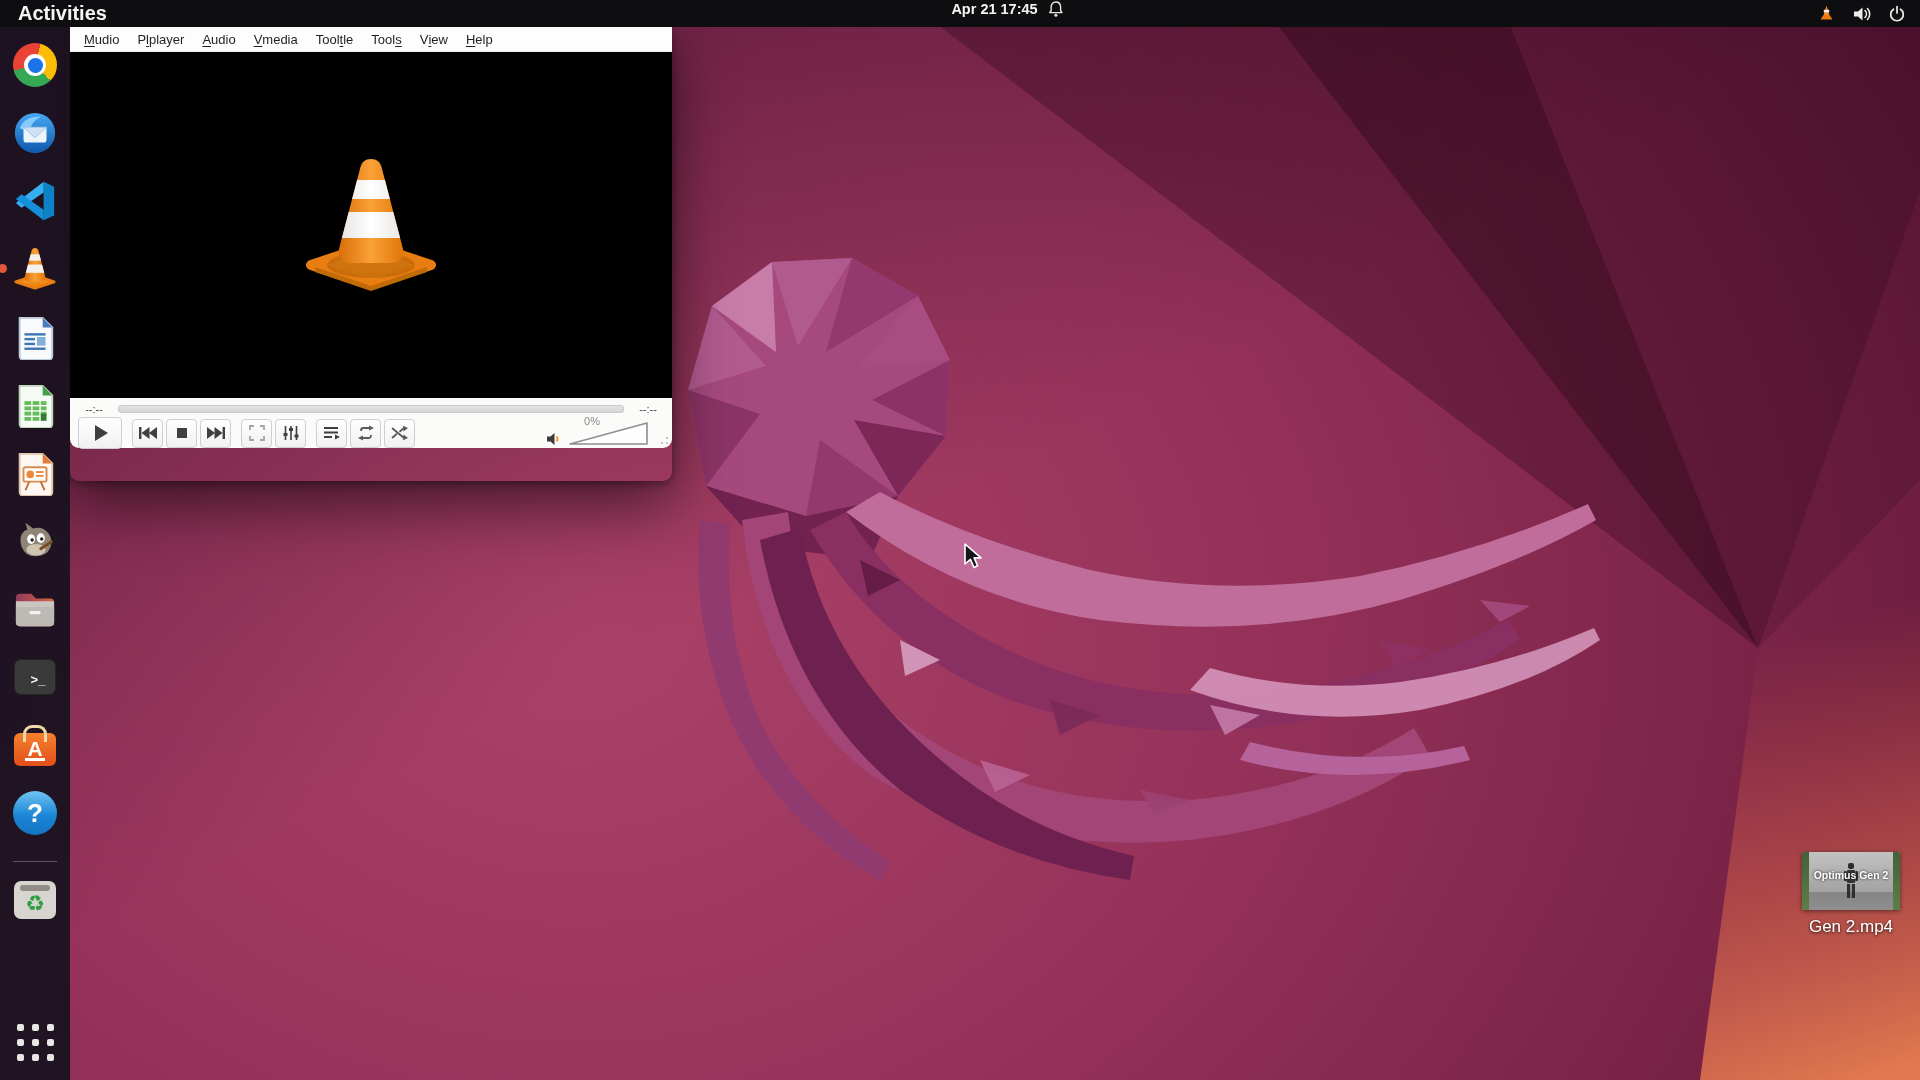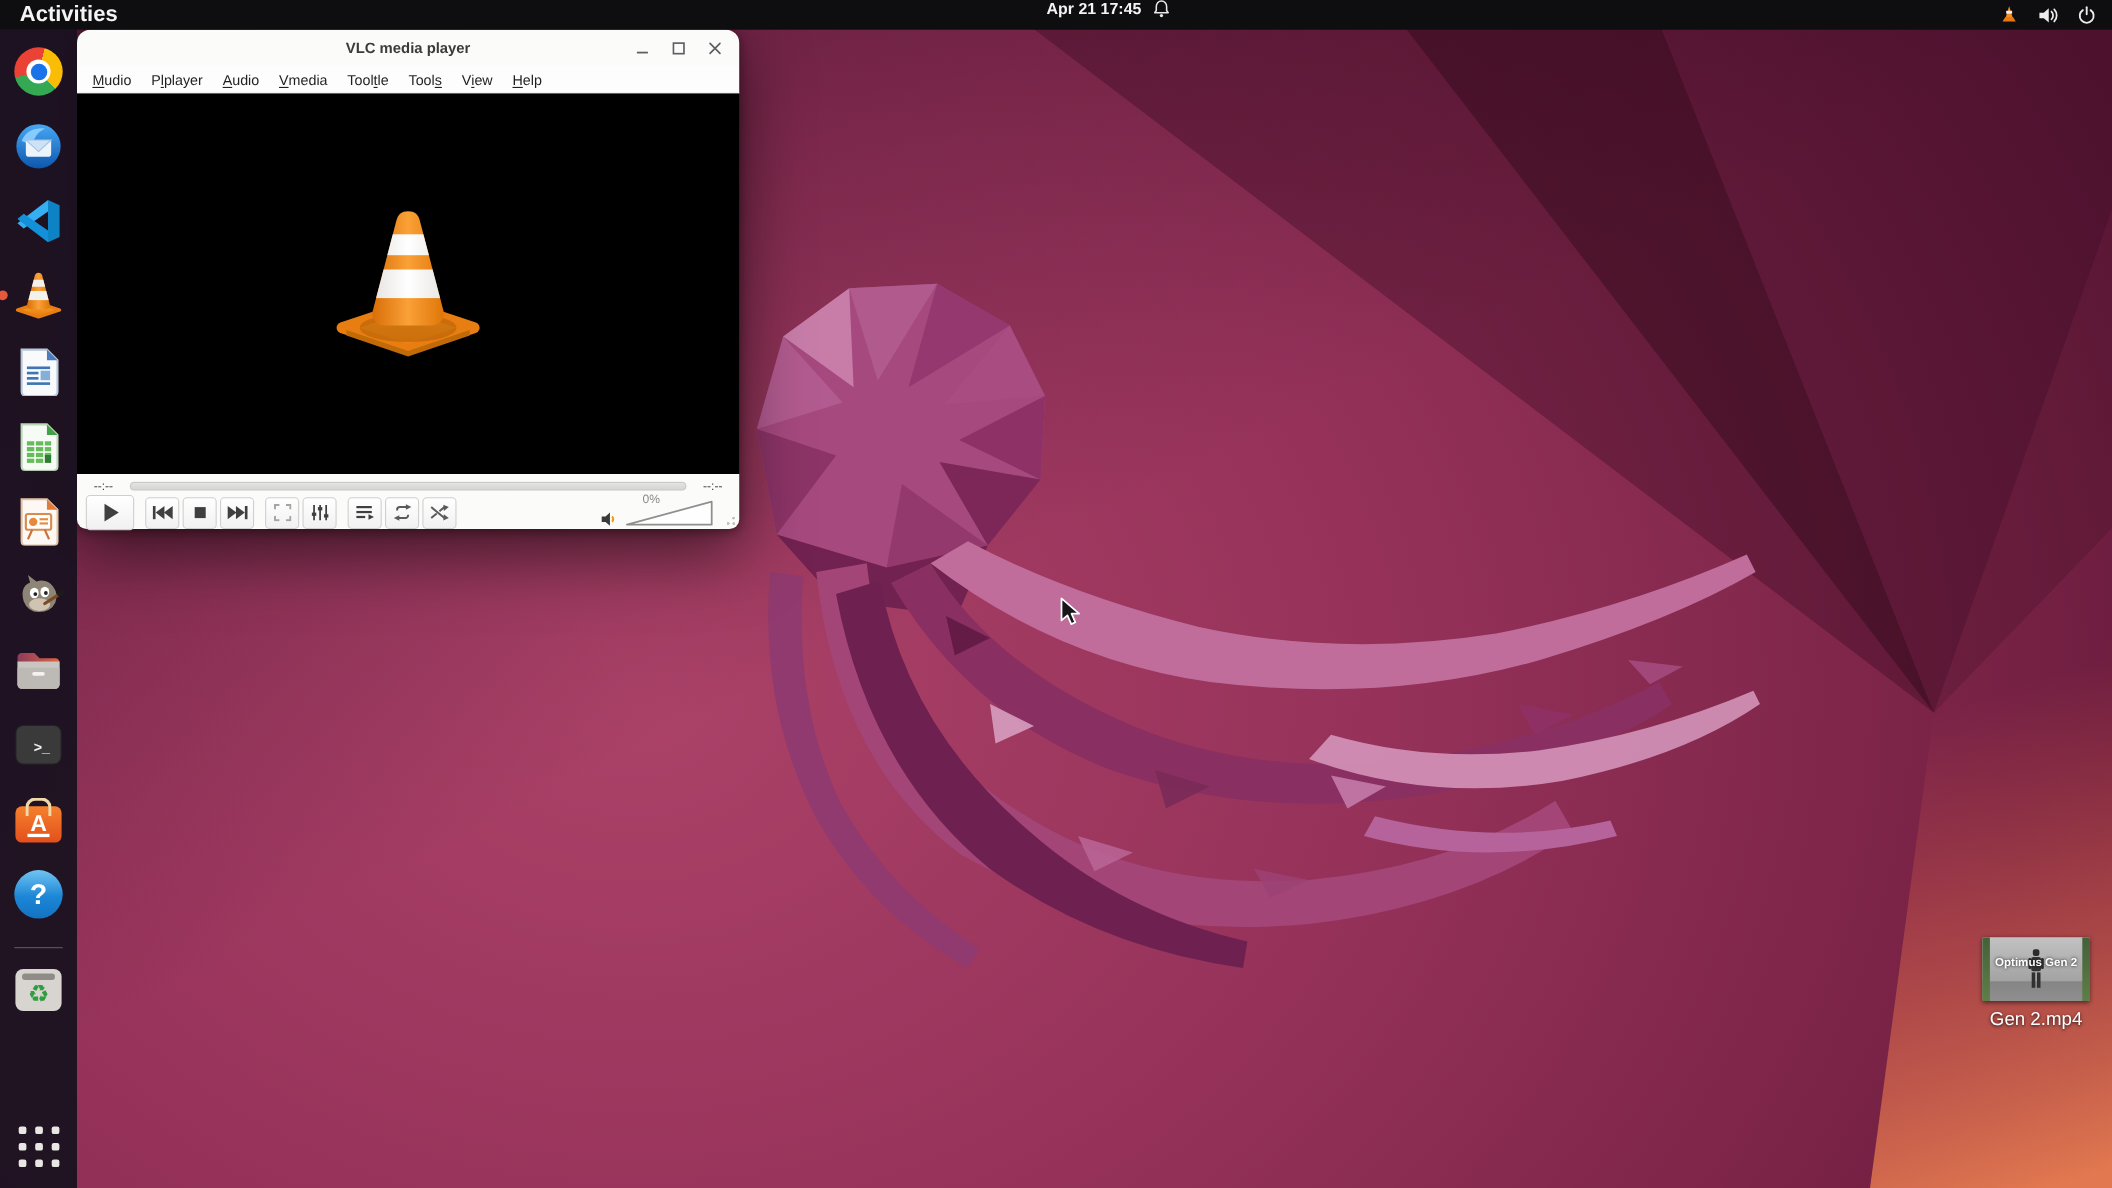--- a/index.html
+++ b/index.html
@@ -10,21 +10,21 @@
                radial-gradient(1500px 1200px at 30% 58%, #ac4268 0%, #96325a 45%, #7c2448 78%, #63193a 100%);
   }
   .wallpaper { position:absolute; inset:0; }
 
   
   .topbar { position:absolute; left:0; top:0; width:1920px; height:27px;
             background:#0e0d10; color:#eee; z-index:30; display:flex; align-items:center; }
   .activities { position:absolute; left:0; top:0; height:27px; padding:0 18px;
                 display:flex; align-items:center; font-size:20px; font-weight:600; color:#f4f4f4; }
   .clock-group { position:absolute; left:50%; top:0; transform:translateX(calc(-50% + 48px));
-                 height:17px; display:flex; align-items:flex-end; gap:10px;
+                 height:17px; display:flex; align-items:center; gap:10px;
                  font-size:14.5px; font-weight:600; color:#f4f4f4; }
   .tray { position:absolute; right:0; top:0; height:27px; display:flex; align-items:center;
           gap:16px; padding-right:14px; }
   .tray svg, .clock-group svg { display:block; }
 
   
   .dock { position:absolute; left:0; top:27px; width:70px; height:1053px;
           background:rgba(27,18,32,0.96); z-index:25;
           display:flex; flex-direction:column; align-items:center; padding-top:14px; }
   .dock-item { position:relative; width:48px; height:48px; margin-bottom:20px;
@@ -367,40 +367,20 @@
           <i></i>
           <i></i>
           <i></i>
           <i></i>
           <i></i>
       </div>
     </div>
   </div>
 
   <div class="vlc-window">
-    <div class="titlebar">
-      <span class="title">VLC media player</span>
-      <div class="win-controls">
-        <div class="win-btn">
-          <svg width="12" height="12" viewBox="0 0 12 12">
-            <rect x="1" y="9" width="10" height="1.6" fill="#5f5d63"></rect>
-            </svg>
-        </div>
-        <div class="win-btn">
-          <svg width="12" height="12" viewBox="0 0 12 12">
-            <rect x="1.2" y="1.2" width="9.6" height="9.6" fill="none" stroke="#5f5d63" stroke-width="1.5"></rect>
-            </svg>
-        </div>
-        <div class="win-btn">
-          <svg width="12" height="12" viewBox="0 0 12 12">
-            <path d="M1.5 1.5 L10.5 10.5 M10.5 1.5 L1.5 10.5" stroke="#5f5d63" stroke-width="1.5" stroke-linecap="round"></path>
-            </svg>
-        </div>
-      </div>
-    </div>
 
     <div class="menubar">
       <div class="menu-item">
           <span></span>
           <span class="mn">M</span>
           <span>udio</span>
         </div>
       <div class="menu-item">
           <span>P</span>
           <span class="mn">l</span>

